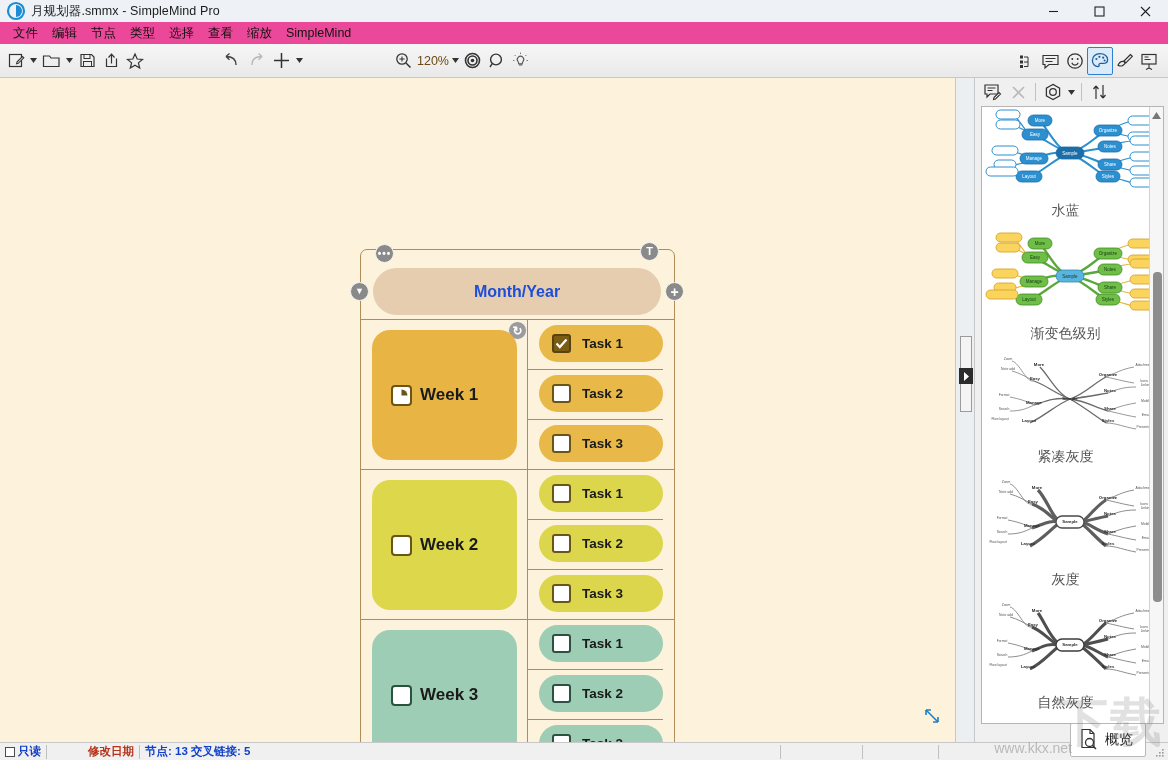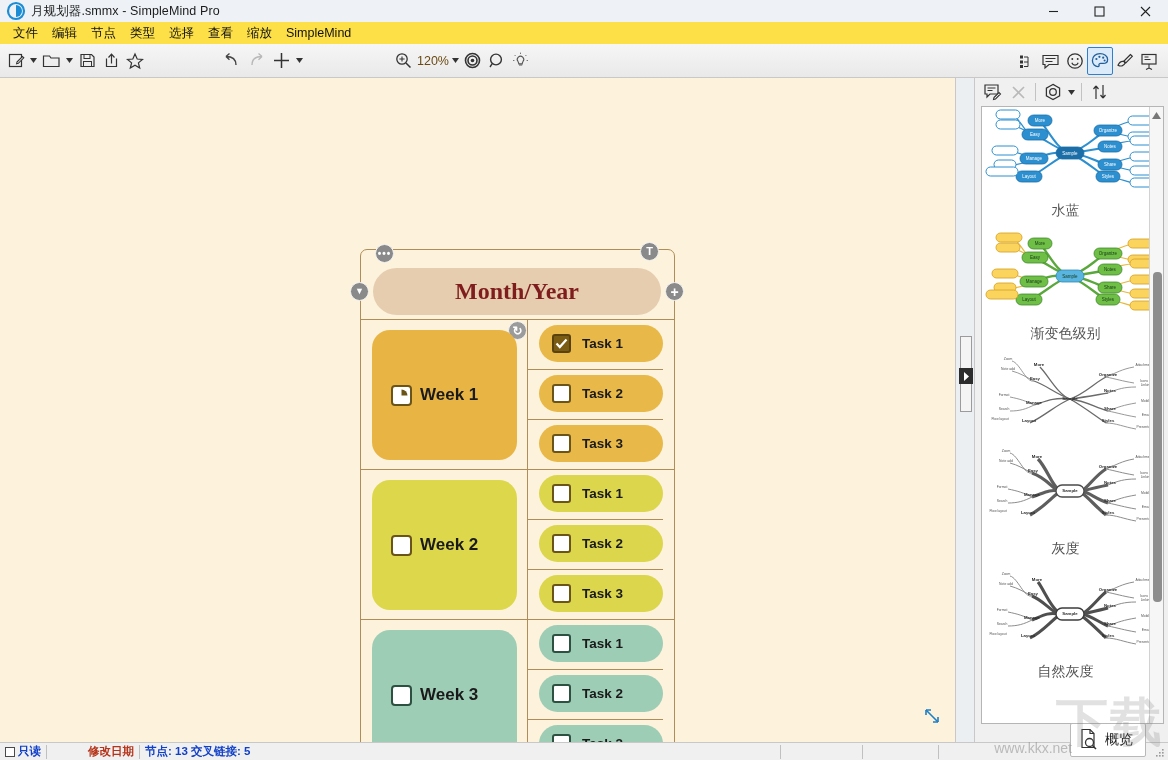--- a/index.html
+++ b/index.html
@@ -19,21 +19,21 @@
   }
   .app-logo { width:22px; height:22px; margin-left:5px; position:relative; flex:0 0 22px;}
   .app-logo svg { display:block; }
   .title-text { font-size:12.5px; color:#1b1b1b; margin-left:4px; letter-spacing:0.1px; }
   .win-btns { position:absolute; right:0; top:0; height:22px; display:flex; }
   .win-btn { width:46px; height:22px; display:flex; align-items:center; justify-content:center; }
   .win-btn svg { display:block; }
 
   
   .menubar {
-    height:22px; flex:0 0 22px; background:#fde047; display:flex; align-items:center;
+    height:22px; flex:0 0 22px; background:#ec4899; display:flex; align-items:center;
     padding-left:6px;
   }
   .menu-item { padding:2px 7px; font-size:12.5px; color:#111; white-space:nowrap; }
 
   
   .toolbar {
     height:34px; flex:0 0 34px;
     background:linear-gradient(#f6f6f6,#e9e9e9);
     border-bottom:1px solid #c8c8c8;
     display:flex; align-items:center; position:relative;
@@ -63,21 +63,21 @@
   
   .mm-frame {
     position:absolute; left:360px; top:171px; width:315px; height:535px;
     border:1.6px solid #b08d57; border-radius:7px; background:transparent;
   }
   .mm-root {
     position:absolute; left:373px; top:190px; width:288px; height:47px;
     background:#e6cdb0; border-radius:24px;
     display:flex; align-items:center; justify-content:center;
   }
-  .mm-root-text { font-size:24px; font-weight:bold; color:#7f1d1d;font-family:Liberation Serif, serif; }
+  .mm-root-text { font-size:16px; font-weight:bold; color:#1d4ed8; }
 
   .grid-area { position:absolute; left:361px; top:241px; width:313px; height:464px; }
   .row { position:relative; height:150px; border-top:1.4px solid #b08d57; }
   .row:first-child { border-top:1.4px solid #b08d57; }
   .vdiv { position:absolute; left:166px; top:0; bottom:0; width:1.4px; background:#b08d57; }
   .week-cell { position:absolute; left:11px; top:10px; width:145px; height:130px; border-radius:18px;
       display:flex; align-items:center; padding-left:19px; }
   .week-label { font-size:17px; font-weight:bold; color:#1a1a1a; margin-left:8px; }
   .task {
     position:absolute; left:178px; width:124px; height:37px; border-radius:19px;
@@ -703,20 +703,21 @@
                   <text x="18" y="67">Flow layout</text>
                   <text x="162" y="13">Attachment</text>
                     <text x="162" y="29">Icons</text>
                   <text x="164" y="33">Linking</text>
                     <text x="164" y="49">Mobile</text>
                   <text x="164" y="63">Email</text>
                     <text x="164" y="75">Presentation</text>
                 </g>
               </svg>
             </div>
+            <div class="theme-name">紧凑灰度</div>
           </div>
 
           <div class="theme">
             <div class="theme-thumb">
               <svg width="175" height="92" viewBox="0 0 175 92">
                 <g stroke="#5e5e5e" stroke-width="3.2" fill="none">
                   <path d="M76 46 C68 40 62 32 50 28"></path>
                     <path d="M76 46 C68 44 62 48 50 52"></path>
                   <path d="M76 48 C68 54 62 62 48 70"></path>
                     <path d="M76 44 C70 40 64 22 56 14"></path>

